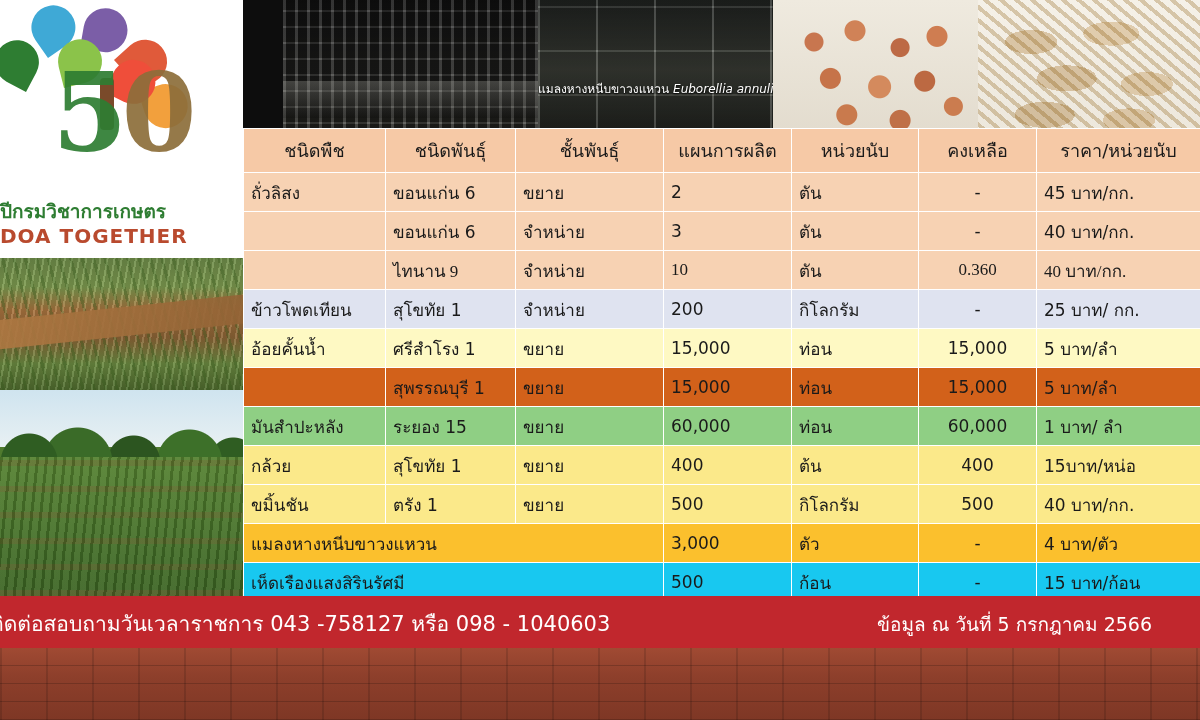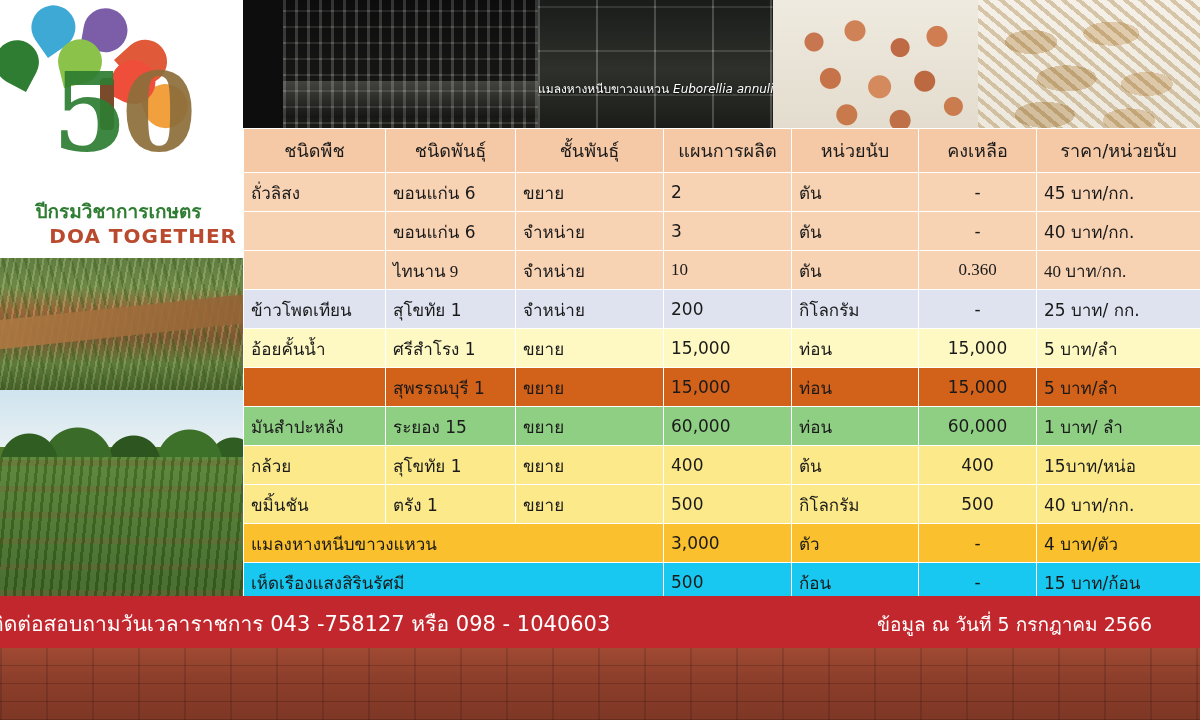--- a/index.html
+++ b/index.html
@@ -69,27 +69,27 @@
     font-size: 108px;
     letter-spacing: -6px;
     color: #2e7d32;
     line-height: 1;
     text-align: center;
     opacity: .92;
   }
   .logo-50 .o { color: #8d6e3a; }
   .logo-line1 {
     position: absolute; left: 0; top: 196px; width: 243px;
-    text-align: center; padding-right: 6px;
+    text-align: left; padding-right: 6px;
     font-size: 19px; color: #2e7d32; font-weight: bold;
     white-space: nowrap;
   }
   .logo-line2 {
     position: absolute; left: 0; top: 224px; width: 243px;
-    text-align: right; padding-right: 6px;
+    text-align: left; padding-right: 20px;
     font-size: 20px; color: #b94a2e; font-weight: bold;
     letter-spacing: 1px;
     white-space: nowrap;
   }
 
   .photo {
     position: absolute;
     left: 0; width: 243px;
     overflow: hidden;
   }

